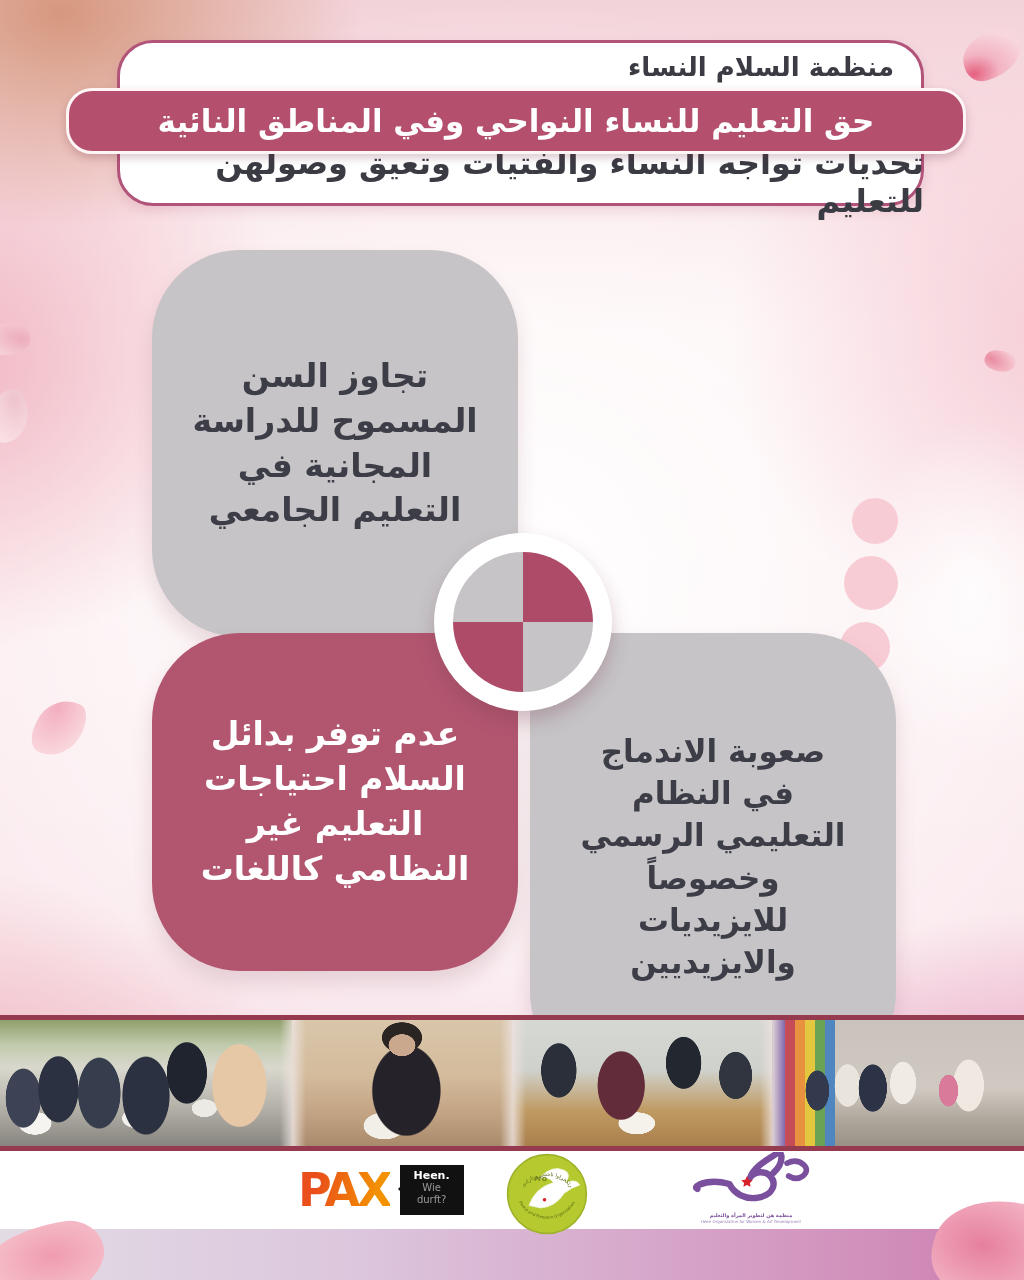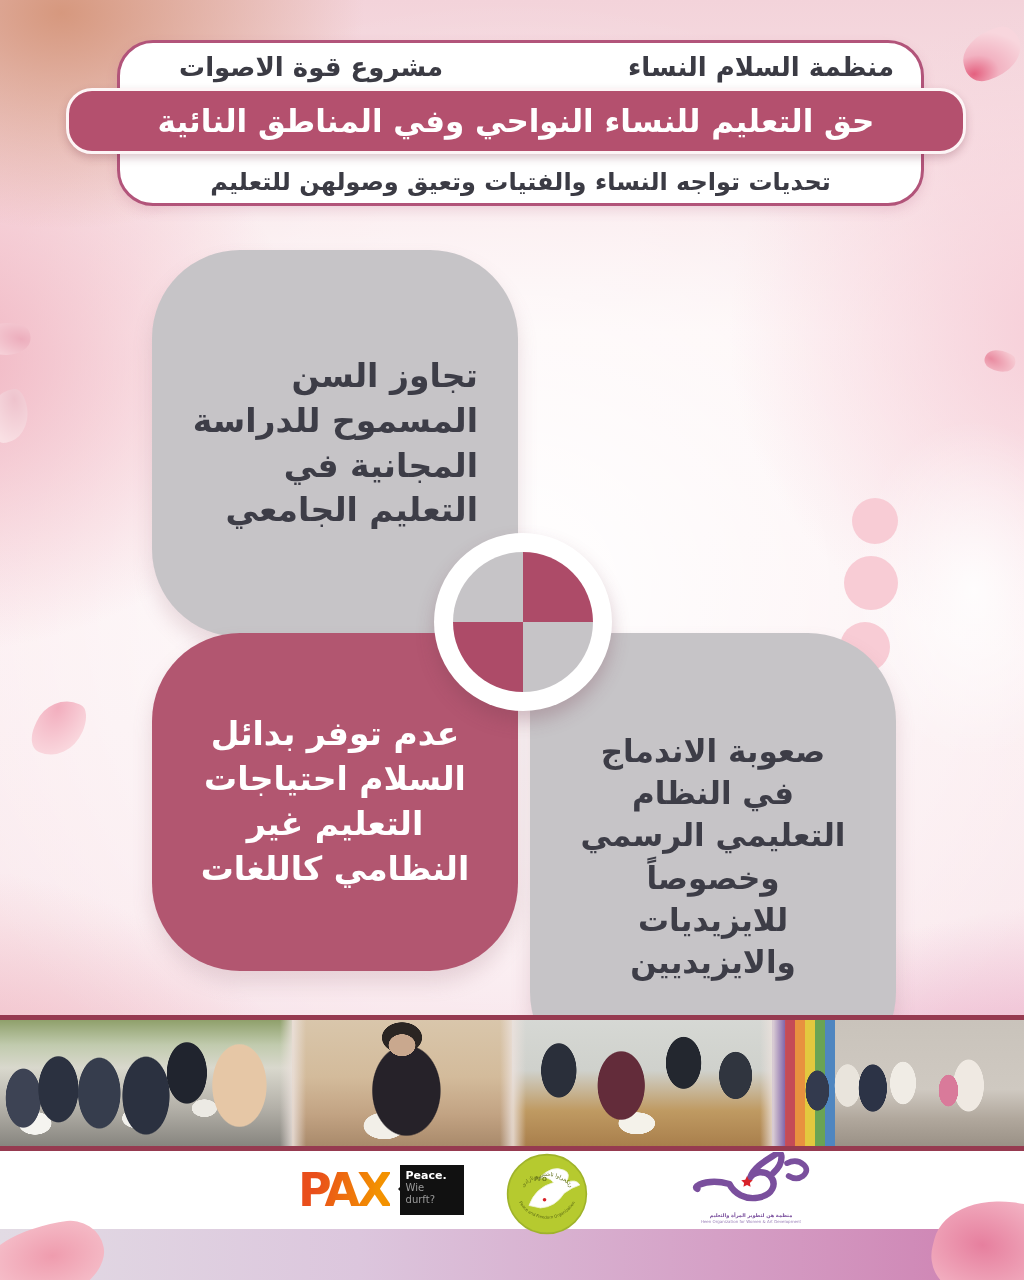--- a/index.html
+++ b/index.html
@@ -53,30 +53,30 @@
      display:flex;align-items:center;justify-content:space-between;
      padding:0 30px 0 62px;box-sizing:border-box;
      font-weight:bold;font-size:26px;color:#3b3b44;}
   .banner{position:absolute;left:66px;top:88px;width:900px;height:66px;z-index:6;
      background:#b4506e;border:3px solid #fdf5f6;border-radius:26px;
      display:flex;align-items:center;justify-content:center;
      color:#fff;font-weight:bold;font-size:31px;box-sizing:border-box;
      box-shadow:0 4px 9px rgba(110,40,60,.25);}
   .subtitle{position:absolute;left:117px;top:160px;width:807px;height:44px;z-index:5;
      display:flex;align-items:center;justify-content:center;
-     font-weight:bold;font-size:24px;color:#3b3b44;}
+     font-weight:bold;font-size:32px;color:#3b3b44;}
 
   
   .box{position:absolute;z-index:2;display:flex;align-items:center;justify-content:center;
      text-align:center;font-weight:bold;font-size:33px;line-height:1.36;
      padding:18px 40px;box-sizing:border-box;
      box-shadow:0 12px 20px rgba(150,95,110,.20);}
   .box.gray{background:#c6c4c7;color:#3d3d47;}
   .box.pink{background:#b25670;color:#ffffff;}
-  .box-tl{left:152px;top:250px;width:366px;height:387px;border-radius:88px 88px 0 88px;text-align:right;}
+  .box-tl{left:152px;top:250px;width:366px;height:387px;border-radius:88px 88px 0 88px;}
   .box-tr{left:530px;top:250px;width:366px;height:335px;border-radius:88px 88px 88px 0;}
   .box-bl{left:152px;top:633px;width:366px;height:338px;border-radius:88px 0 88px 88px;}
   .box-br{left:530px;top:633px;width:366px;height:447px;border-radius:0 88px 88px 88px;font-size:31px;}
 
   .hub-ring{position:absolute;left:434px;top:533px;width:178px;height:178px;z-index:3;
      background:#fff;border-radius:50%;box-shadow:0 10px 18px rgba(120,60,80,.28);}
   .hub-disc{position:absolute;left:453px;top:552px;width:140px;height:140px;z-index:3;
      border-radius:50%;
      background:conic-gradient(from 0deg, #ad4b68 0% 25%, #c6c4c7 25% 50%, #ad4b68 50% 75%, #c6c4c7 75% 100%);}
 
@@ -124,21 +124,21 @@
       radial-gradient(22px 36px at 30% 52%, #e9e4dc 0 58%, rgba(0,0,0,0) 60%),
       linear-gradient(90deg,#7b5ea7 0 5%,#c54b56 5% 9%,#e8913f 9% 13%,#e3c83f 13% 17%,
         #6aa354 17% 21%,#4f86c0 21% 25%,rgba(0,0,0,0) 25%),
       linear-gradient(180deg,#c9c3bb 0%,#cfc9c1 55%,#b1a89d 78%,#9a9186 100%);}
   .seam{position:absolute;top:0;height:126px;width:26px;
      background:linear-gradient(90deg,rgba(235,225,220,0) 0%,rgba(235,225,220,.85) 50%,rgba(235,225,220,0) 100%);}
   .seam1{left:280px;} .seam2{left:500px;} .seam3{left:760px;}
 
   
   .logo-strip{position:absolute;left:0;top:1151px;width:1024px;height:78px;background:#fff;z-index:5;}
-  .pax{position:absolute;left:298px;top:1160px;height:60px;display:flex;align-items:center;z-index:6;}
+  .pax{position:absolute;left:298px;top:1160px;height:60px;display:flex;align-items:center;z-index:6;text-align:center;}
   .pax-word{font-weight:900;font-size:46px;letter-spacing:-3px;line-height:1;
      background:linear-gradient(100deg,#e94e1b 20%,#f39200 85%);
      -webkit-background-clip:text;background-clip:text;color:transparent;
      font-family:"DejaVu Sans","Liberation Sans",sans-serif;}
   .pax-bubble{position:relative;margin-left:10px;width:64px;height:50px;background:#111;
      padding:4px 6px;box-sizing:border-box;}
   .pax-bubble:before{content:"";position:absolute;left:-8px;top:18px;
      border:6px solid transparent;border-right-color:#111;}
   .pax-b1{color:#fff;font-weight:bold;font-size:11px;line-height:1.2;}
   .pax-b2,.pax-b3{color:#9a9a9a;font-size:10px;line-height:1.2;}
@@ -169,21 +169,20 @@
   <div class="petal p-br2"></div>
   <div class="silhouette"></div>
   <div class="scallop sc1"></div>
   <div class="scallop sc2"></div>
   <div class="scallop sc3"></div>
   <div class="scallop sc4"></div>
 
   <div class="header-card"></div>
   <div class="header-row" dir="rtl">
     <span>منظمة السلام النساء</span>
-    <span>مشروع قوة الاصوات</span>
   </div>
   <div class="banner" dir="rtl">
     <span>حق التعليم للنساء النواحي وفي المناطق النائية</span>
   </div>
   <div class="subtitle" dir="rtl">
     <span>تحديات تواجه النساء والفتيات وتعيق وصولهن للتعليم</span>
   </div>
 
   <div class="box gray box-tl" dir="rtl">
     <span>تجاوز السن المسموح للدراسة المجانية في التعليم الجامعي</span>
@@ -205,21 +204,21 @@
     <div class="seam seam1"></div>
     <div class="seam seam2"></div>
     <div class="seam seam3"></div>
   </div>
 
   <div class="logo-strip"></div>
 
   <div class="pax">
     <span class="pax-word">PAX</span>
     <span class="pax-bubble">
-      <span class="pax-b1" style="display:block">Peace.</span>
+      <span class="pax-b1" style="display:block">Heen.</span>
       <span class="pax-b2" style="display:block">Wie</span>
       <span class="pax-b3" style="display:block">durft?</span>
     </span>
   </div>
 
   <div class="pfo">
     <svg viewBox="0 0 100 100" width="82" height="82">
       <defs>
         <path id="arcTop" d="M 16 52 A 36 36 0 0 1 84 52" fill="none"></path>
         <path id="arcBot" d="M 12 50 A 39 39 0 0 0 88 50" fill="none"></path>

